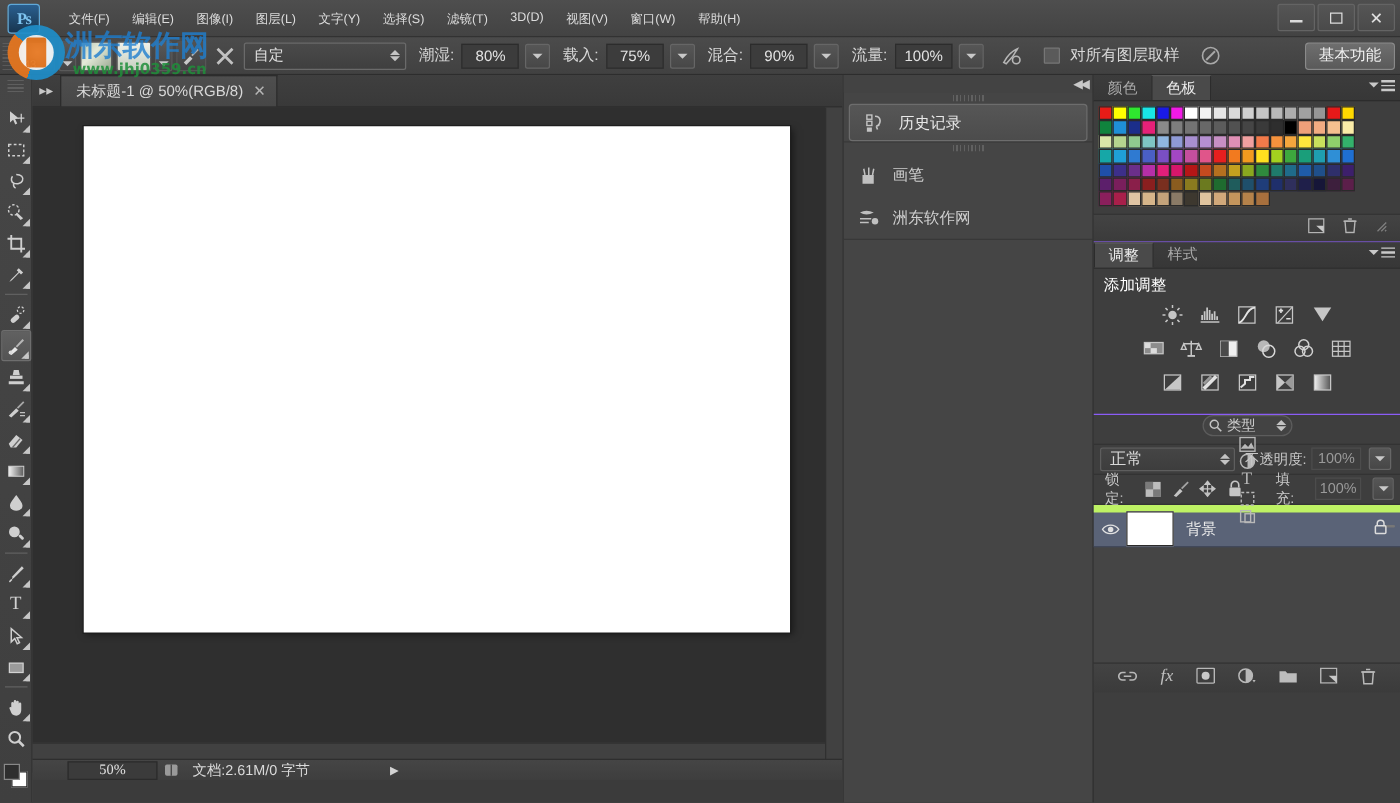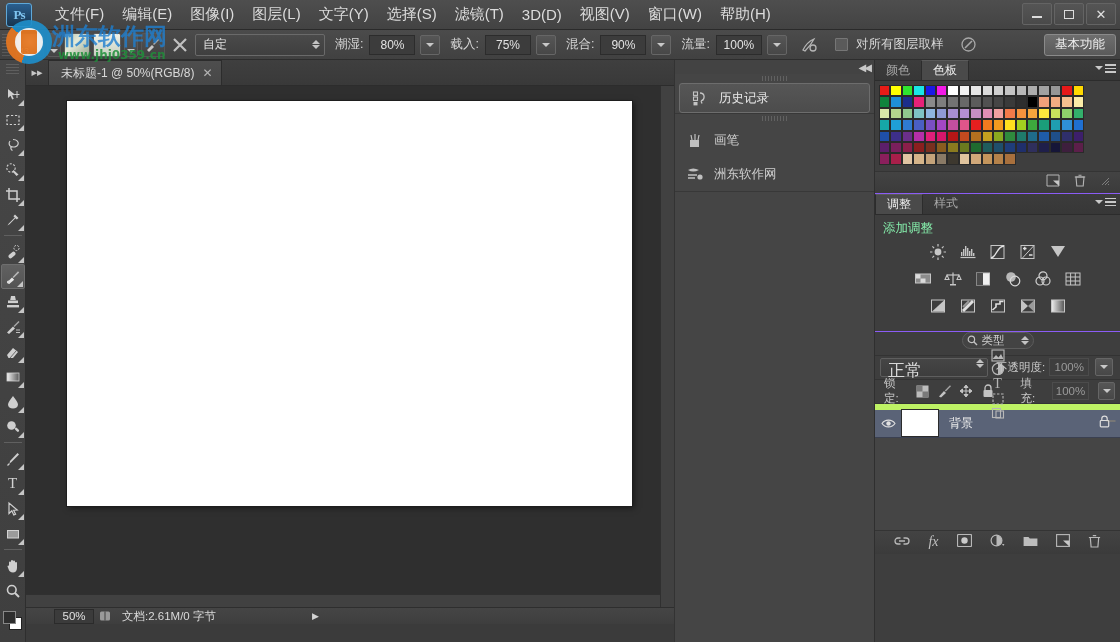--- a/index.html
+++ b/index.html
@@ -25,21 +25,21 @@
   .ps-logo .box{
     width:26px;height:24px;border-radius:3px;
     background:linear-gradient(#2a5f8f,#18354f);
     border:1px solid #5fa8d8;
     color:#7ec3ef; font-size:13px; font-weight:bold;
     display:flex;align-items:center;justify-content:center;
     font-family:"Liberation Serif", serif; letter-spacing:-1px;
   }
   .menubar{ display:flex; align-items:center; height:30px; margin-left:10px; }
   .menu-item{
-    padding:4px 9px; color:#dcdcdc; font-size:15px; white-space:nowrap;
+    padding:4px 9px; color:#dcdcdc; font-size:10px; white-space:nowrap;
     cursor:default;
   }
   .wincontrols{ position:absolute; right:4px; top:3px; display:flex; gap:2px; }
   .wbtn{
     width:30px;height:22px;
     background:linear-gradient(#555,#4a4a4a);
     border:1px solid #646464; border-radius:2px;
     display:flex;align-items:center;justify-content:center;
     color:#e0e0e0; font-size:12px;
   }
@@ -228,23 +228,24 @@
     position:absolute; left:0; bottom:34px; width:634px; height:14px;
     background:#414141; border-top:1px solid #303030;
   }
   .statusbar{
     position:absolute; left:0; bottom:18px; width:648px; height:17px;
     background:linear-gradient(#454545,#3e3e3e);
     border-top:1px solid #2e2e2e;
     display:flex; align-items:center; color:#d0d0d0; font-size:11.5px;
   }
   .st-zoom{
-    width:40px;height:15px;background:#3b3b3b;border:1px solid #2b2b2b;
+    width:72px;height:15px;background:#3b3b3b;border:1px solid #2b2b2b;
     display:flex;align-items:center;justify-content:center;margin-left:28px;
     color:#e0e0e0;
+    font-family:Liberation Serif, serif;
   }
   .st-icon{ width:22px;display:flex;align-items:center;justify-content:center;color:#bdbdbd;font-size:11px;}
   .st-doc{ margin-left:6px; color:#dadada; }
   .st-arrow{ margin-left:auto; margin-right:355px; color:#d4d4d4; font-size:9px; }
   .bottomtabs{
     position:absolute; left:0; bottom:0; width:648px; height:18px;
     background:linear-gradient(#464646,#3d3d3d);
     border-top:1px solid #2e2e2e;
     display:flex; align-items:stretch;
   }
@@ -318,21 +319,21 @@
     grid-auto-rows:11.4px; gap:0;
   }
   .sw{ width:11.4px;height:11.4px; border:1px solid #2a2a2a; }
   .sw-footer{
     height:22px; background:linear-gradient(#434343,#3b3b3b);
     display:flex;align-items:center;justify-content:flex-end;gap:14px;
     padding-right:10px; color:#c0c0c0; font-size:12px;
     border-top:1px solid #343434;
   }
 
-  .adj-title{ padding:5px 0 3px 8px; color:#86efac; font-size:12.5px; }
+  .adj-title{ padding:5px 0 3px 8px; color:#ffffff; font-size:12.5px; }
   .adj-rows{ padding:2px 0 8px 0; }
   .adj-row{ display:flex; justify-content:center; gap:8px; margin-bottom:7px; }
   .adj-ico{
     width:22px;height:20px; display:flex;align-items:center;justify-content:center;
     color:#c4c4c4;
   }
 
   .lay-filter{
     height:24px; display:flex; align-items:center; gap:0;
     padding:0 4px; background:#3e3e3e; border-bottom:1px solid #333;flex-direction:column;
@@ -344,22 +345,22 @@
   .lf-ico{ width:23px;height:20px;display:flex;align-items:center;justify-content:center;color:#b4b4b4;font-size:13px;}
   .lf-toggle{ width:10px;height:16px;margin-left:auto;background:linear-gradient(#6d6d6d,#545454);border:1px solid #777;border-radius:2px;}
 
   .lay-mode{
     height:24px;display:flex;align-items:center;gap:4px;padding:0 5px;
     border-bottom:1px solid #333;
   }
   .mode-combo{
     height:19px;width:108px;background:linear-gradient(#454545,#3d3d3d);
     border:1px solid #5e5e5e;border-radius:2px;
-    display:flex;justify-content:space-between;padding:0 3px 0 7px;
-    color:#d8d8d8;font-size:17px;
+    display:flex;align-items:center;justify-content:space-between;padding:0 3px 0 7px;
+    color:#d8d8d8;font-size:13px;
   }
   .lm-label{ color:#c8c8c8;font-size:11.5px; margin-left:4px;}
   .opa-field{
     height:18px;width:40px;background:#3e3e3e;border:1px solid #4c4c4c;
     color:#9a9a9a;font-size:11.5px;display:flex;align-items:center;justify-content:center;
   }
   .lay-lock{
     height:24px;display:flex;align-items:center;gap:7px;padding:0 5px;
     border-bottom:1px solid #333;
   }

